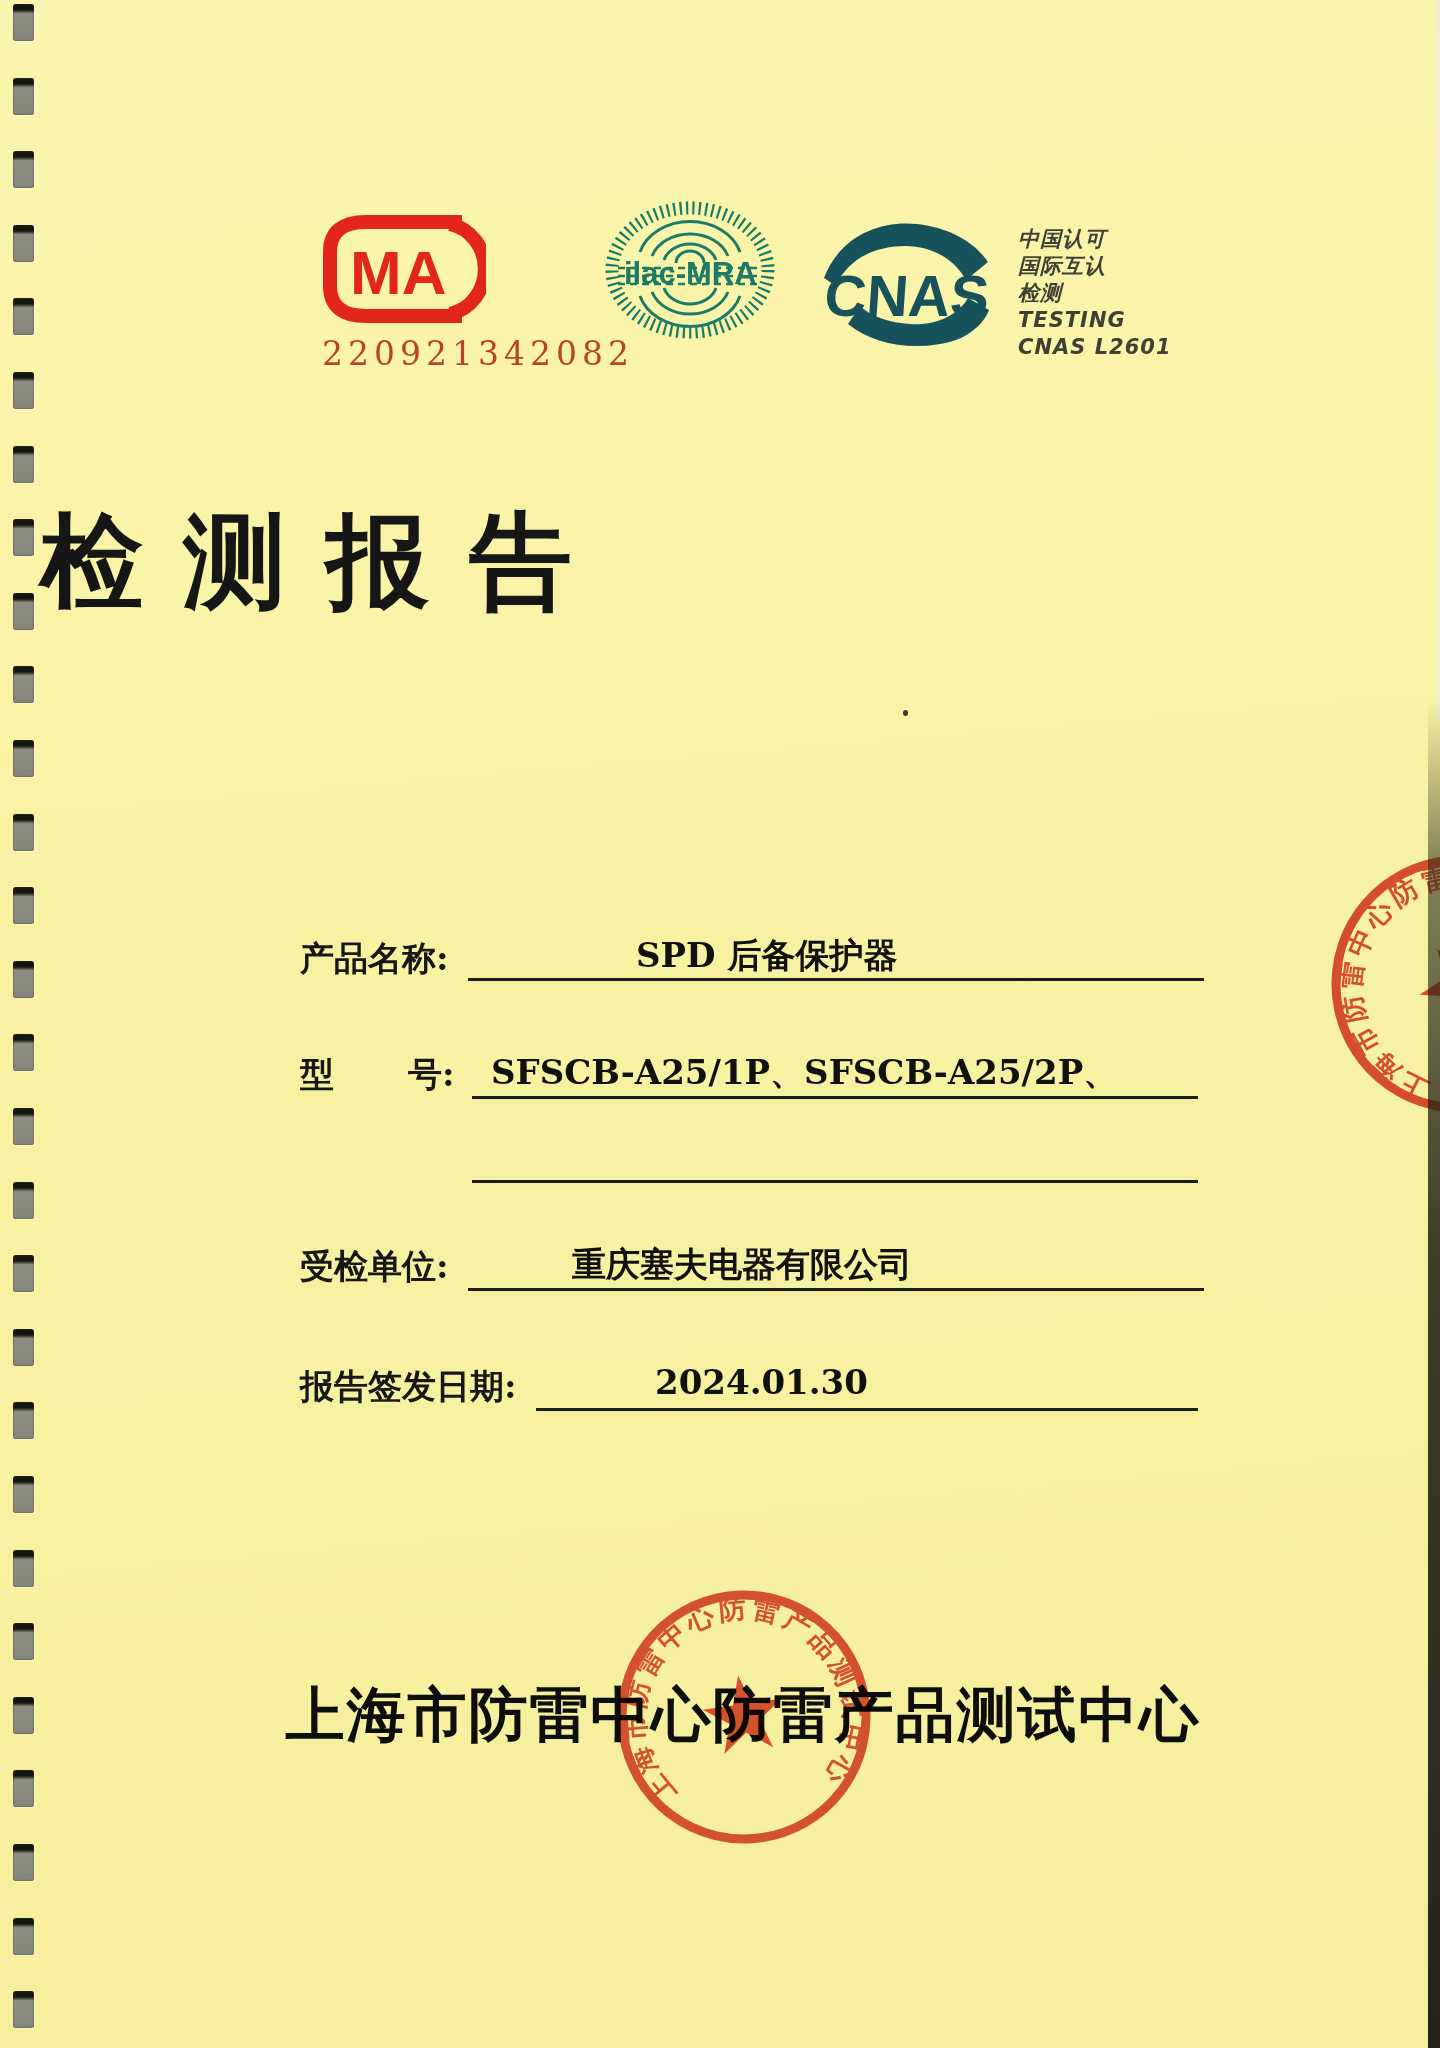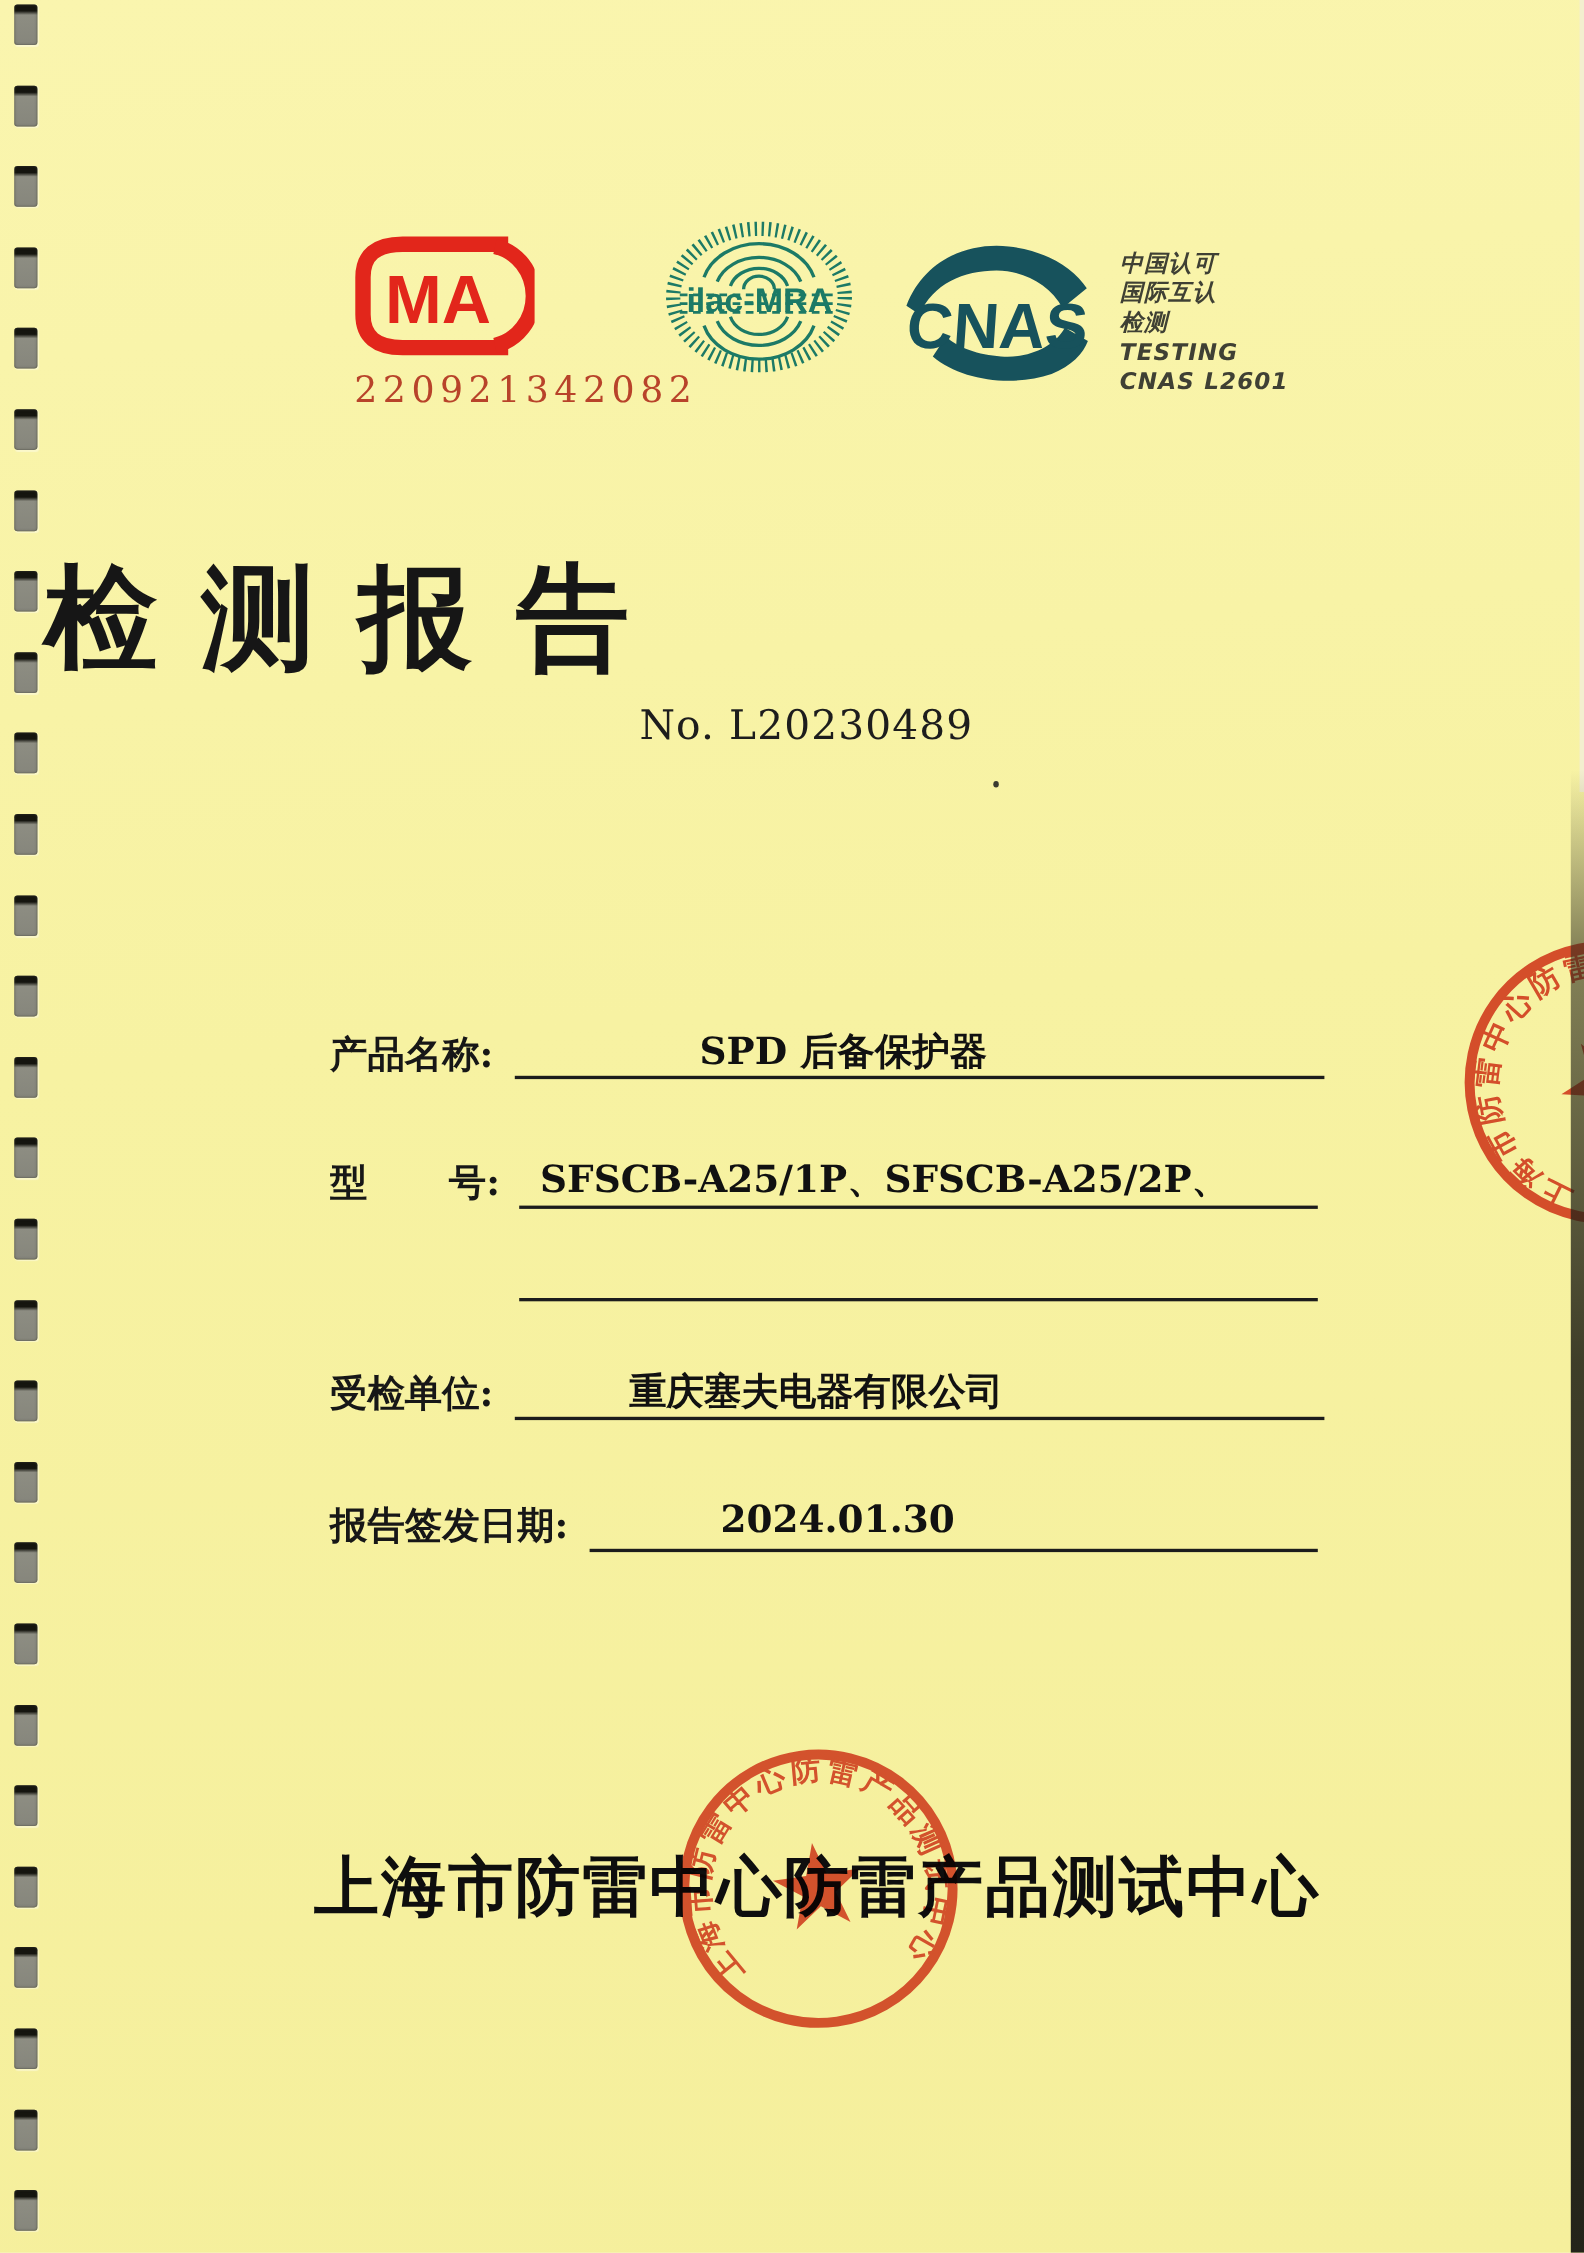--- a/index.html
+++ b/index.html
@@ -109,21 +109,20 @@
 
   <div class="accr">
     <div>中国认可</div>
     <div>国际互认</div>
     <div>检测</div>
     <div>TESTING</div>
     <div>CNAS L2601</div>
   </div>
 
   <div class="title">检测报告</div>
-  <div class="report-no">No. L20230489</div>
   <div class="speck"></div>
 
   <div class="lbl" style="left:300px;top:936px">产品名称:</div>
   <div class="val" style="left:636px;top:933px">SPD 后备保护器</div>
   <div class="rule" style="left:468px;top:978px;width:736px"></div>
 
   <div class="lbl" style="left:300px;top:1052px">型</div>
   <div class="lbl" style="left:408px;top:1052px">号:</div>
   <div class="val" style="left:491px;top:1050px">SFSCB-A25/1P、SFSCB-A25/2P、</div>
   <div class="rule" style="left:472px;top:1096px;width:726px"></div>

